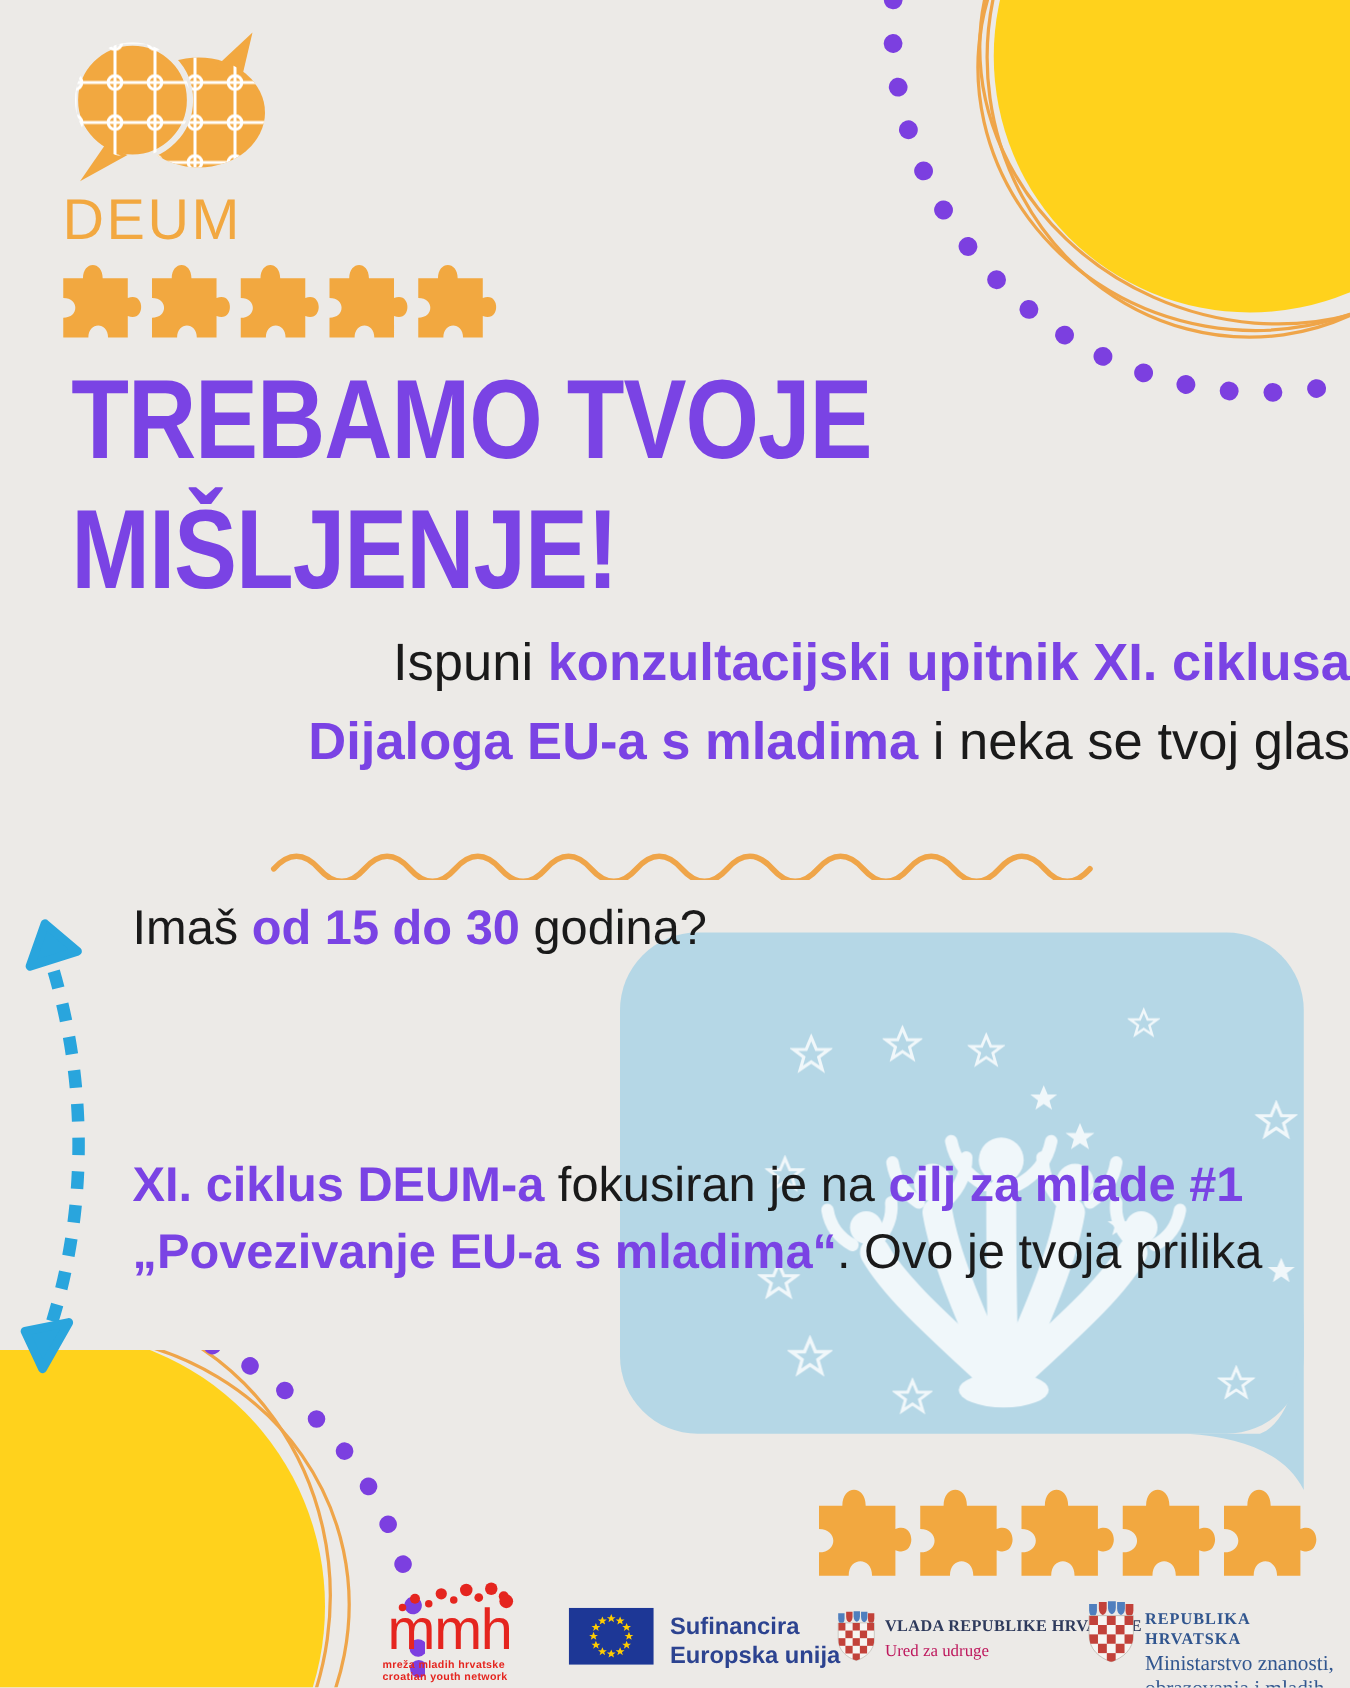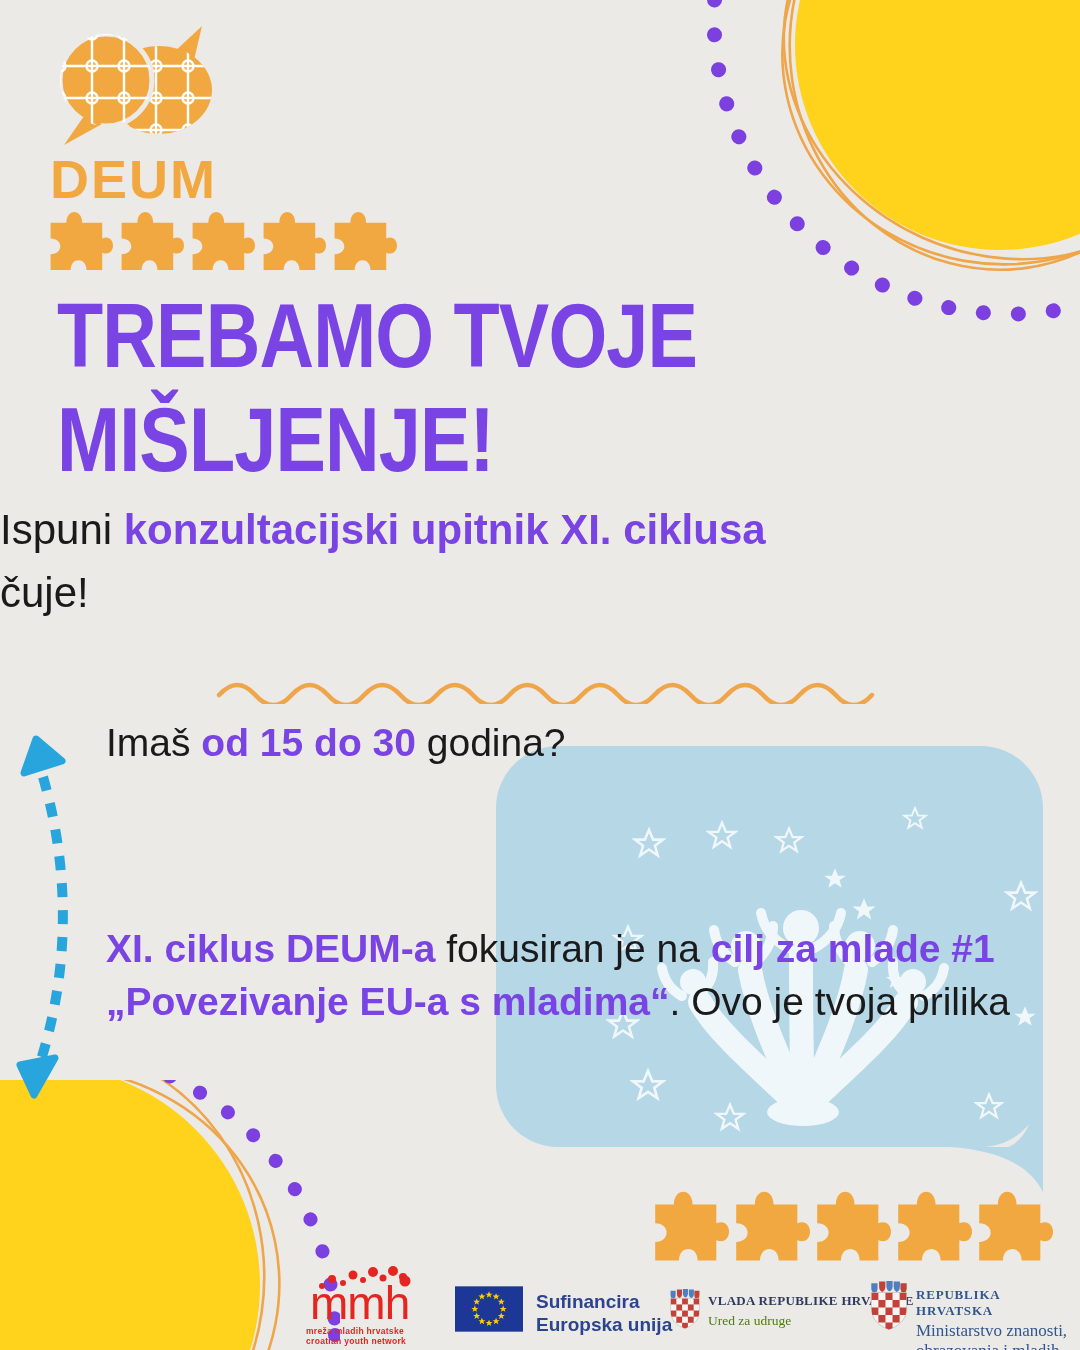--- a/index.html
+++ b/index.html
@@ -8,34 +8,34 @@
     --bubble-blue:#B5D7E6; --arrow-blue:#29A5DD; --text-black:#1A1A1A;
     --mmh-red:#E5251F; --eu-flag-blue:#1D3796; --eu-text-blue:#2C4390;
     --gov-navy:#2E3A5C; --ministry-blue:#31568F; --crest-red:#C2423A;
   }
   *{margin:0;padding:0;box-sizing:border-box}
   html,body{width:1080px;height:1350px}
   body{background:var(--background);font-family:"Liberation Sans",sans-serif;position:relative;overflow:hidden}
   .abs{position:absolute}
   svg{display:block}
 
-  .wordmark{left:50px;top:148px;font-size:54px;font-weight:700;letter-spacing:2px;color:var(--orange);z-index:2}
+  .wordmark{left:50px;top:148px;font-size:46px;font-weight:400;letter-spacing:2px;color:var(--orange);z-index:2}
   .h1{left:57px;top:284px;font-size:90px;font-weight:800;letter-spacing:-1px;line-height:104px;
       color:var(--purple);transform:scaleX(.84);transform-origin:left top;white-space:nowrap;z-index:3}
-  .intro{left:0;top:498px;width:1080px;text-align:left;font-size:42px;line-height:63px;color:var(--text-black);z-index:3}
+  .intro{left:0;top:498px;width:1080px;text-align:right;font-size:42px;line-height:63px;color:var(--text-black);z-index:3}
   .intro div{white-space:nowrap}
   .block{left:106px;font-size:39px;line-height:53px;color:var(--text-black);z-index:3}
   .block div{white-space:nowrap}
   .hl{color:var(--purple);font-weight:700}
 
   .footer-text{color:var(--gov-navy);font-family:"Liberation Serif",serif;z-index:4}
   .eu-credit{left:536px;top:1290px;font-size:19px;font-weight:700;line-height:23px;color:var(--eu-text-blue);z-index:4}
   .vlada-text{left:708px;top:1293px}
   .vlada-text .l1{font-size:13px;font-weight:700;letter-spacing:.3px}
-  .vlada-text .l2{font-size:13.5px;margin-top:4px;color:#4d7c0f}
+  .vlada-text .l2{font-size:13.5px;margin-top:4px;color:#be185d}
   .min-text{left:916px;top:1287px;color:var(--ministry-blue)}
   .min-text .l1{font-size:13px;font-weight:700;letter-spacing:.8px}
   .min-text .l2,.min-text .l3{font-size:17px;line-height:20px}
   .min-text .l2{margin-top:2px}
 
   .mmh{left:306px;top:1262px;width:132px;height:86px;z-index:4}
   .mmh .letters{position:absolute;left:4px;top:14px;font-size:46px;font-weight:400;letter-spacing:-1px;color:var(--mmh-red)}
   .mmh .sub{position:absolute;left:0;top:64px;width:132px;text-align:left;font-size:8.5px;line-height:10px;letter-spacing:.3px;color:var(--mmh-red);font-weight:700}
 </style>
 </head>
@@ -184,21 +184,21 @@
   <use href="#puzzle" x="286" y="1" width="76" height="72"></use>
 </svg>
 
 <div class="abs h1">
   <div>TREBAMO TVOJE</div>
   <div>MIŠLJENJE!</div>
 </div>
 
 <div class="abs intro">
   <div><span>Ispuni </span><span class="hl">konzultacijski upitnik XI. ciklusa</span></div>
-  <div><span>čuje!</span></div>
+  <div><span class="hl">Dijaloga EU-a s mladima</span><span> i neka se tvoj glas</span></div>
 </div>
 
 <svg class="abs" style="left:215px;top:672px;z-index:2" width="665" height="32" viewBox="0 0 660 30">
   <path d="M4,22 Q22,2 40,22 T76,22 T112,22 T148,22 T184,22 T220,22 T256,22 T292,22 T328,22 T364,22 T400,22 T436,22 T472,22 T508,22 T544,22 T580,22 T616,22 T652,22" fill="none" stroke="var(--scribble)" stroke-width="4.5" stroke-linecap="round"></path>
 </svg>
 
 <div class="abs block" style="top:716px">
   <div><span>Imaš </span><span class="hl">od 15 do 30</span><span> godina?</span></div>
 </div>
 

